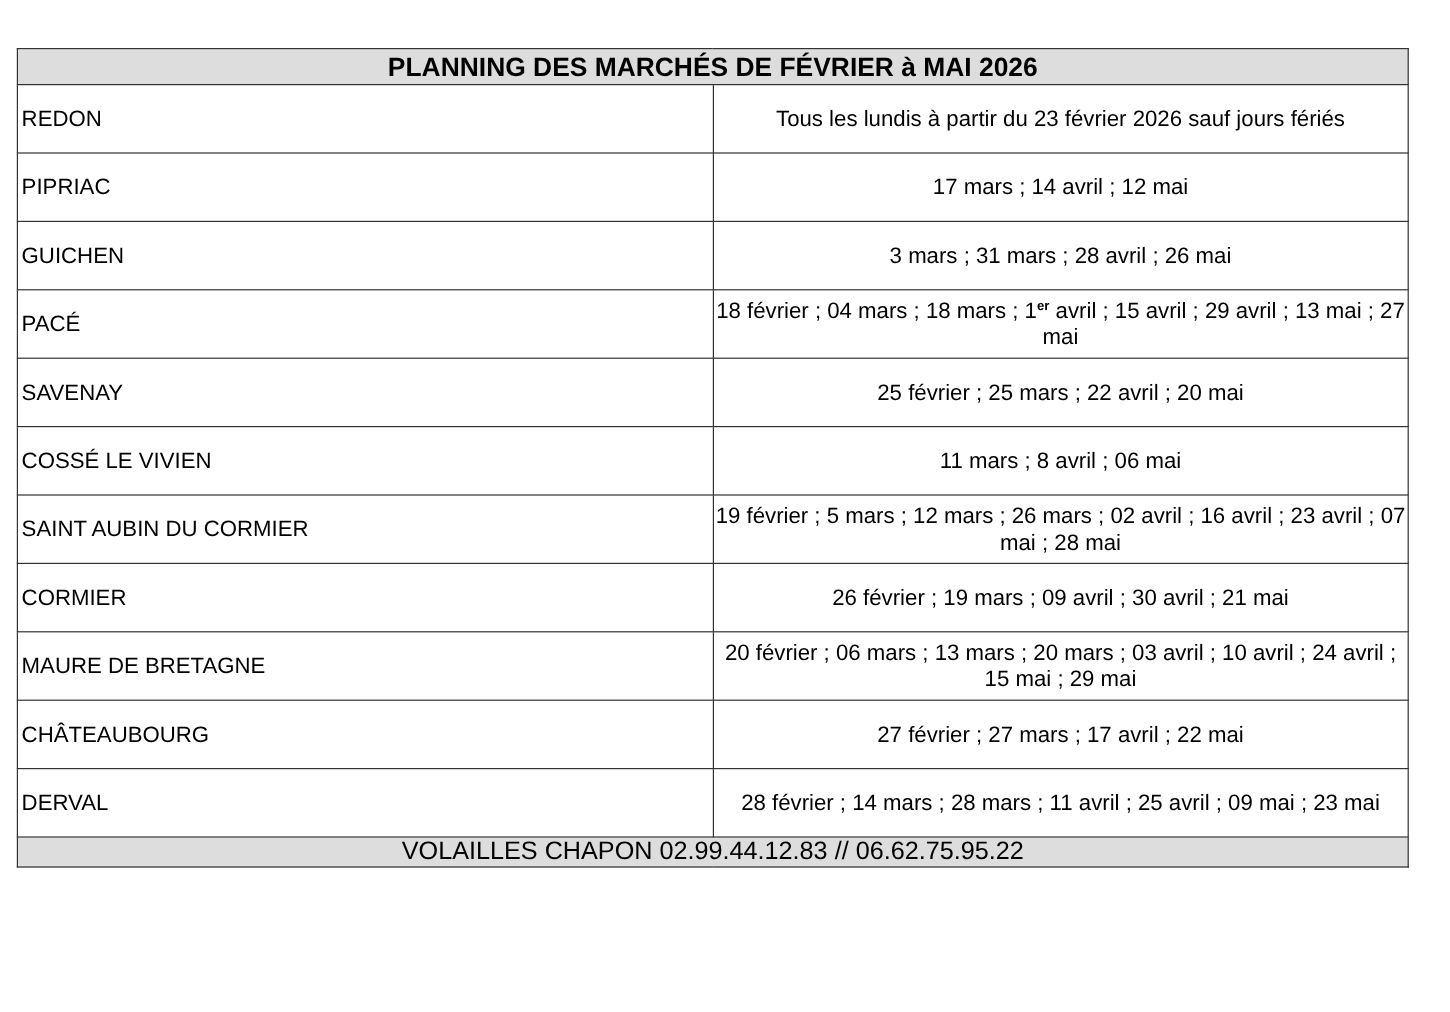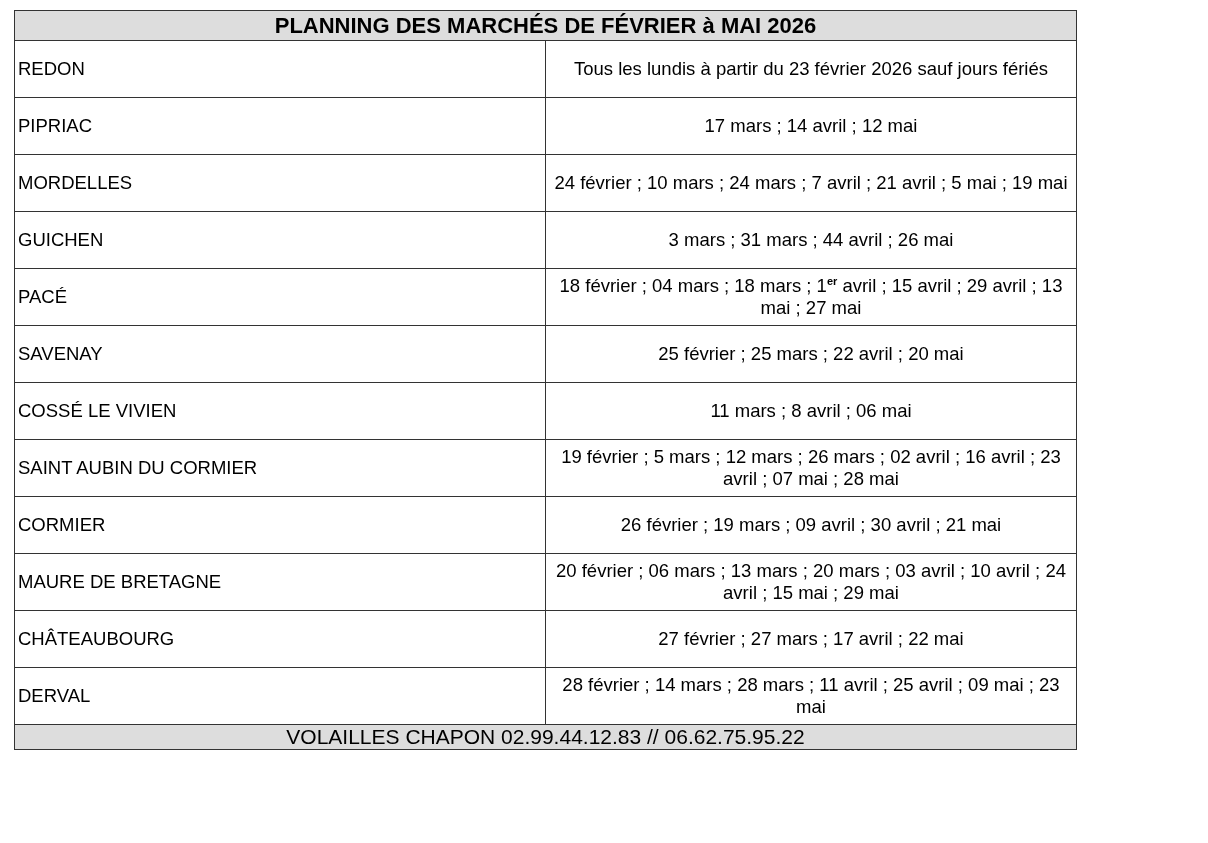--- a/index.html
+++ b/index.html
@@ -1,17 +1,17 @@
 <!DOCTYPE html>
 <html><head>
 <meta charset="utf-8">
 <style>
   html, body { margin:0; padding:0; background:#ffffff; }
   body { width:1208px; height:843px; position:relative; font-family:"Liberation Sans", sans-serif; color:#000; }
-  table.plan { position:absolute; left:14px; top:10px; width:1063px; border-collapse:collapse; table-layout:fixed; }
+  table.plan { position:absolute; left:14px; top:40px; width:1160px; border-collapse:collapse; table-layout:fixed; }
   table.plan td { border:1px solid #333; padding:0; }
   .title-cell { background:#dddddd; height:29px; text-align:center; font-weight:bold; font-size:22px; }
   .row td { height:56px; font-size:18.5px; }
   .city { width:341px; padding-left:3px !important; text-align:left; }
   .dates { text-align:center; }
   .footer-cell { background:#dddddd; height:24px; text-align:center; font-size:21px; }
   sup { font-size:11px; vertical-align:7px; line-height:0;font-weight:bold; }
 </style>
 </head>
 <body>
@@ -23,26 +23,22 @@
     </tr>
     <tr class="row">
       <td class="city">REDON</td>
       <td class="dates">Tous les lundis à partir du 23 février 2026 sauf jours fériés</td>
     </tr>
     <tr class="row">
       <td class="city">PIPRIAC</td>
       <td class="dates">17 mars ; 14 avril ; 12 mai</td>
     </tr>
     <tr class="row">
-      <td class="city">MORDELLES</td>
-      <td class="dates">24 février ; 10 mars ; 24 mars ;  7 avril ; 21 avril ; 5 mai ; 19 mai</td>
-    </tr>
-    <tr class="row">
       <td class="city">GUICHEN</td>
-      <td class="dates">3 mars ; 31 mars ; 44 avril ; 26 mai</td>
+      <td class="dates">3 mars ; 31 mars ; 28 avril ; 26 mai</td>
     </tr>
     <tr class="row">
       <td class="city">PACÉ</td>
       <td class="dates"><span>18 février ; 04 mars ; 18 mars ; 1</span><sup>er</sup><span> avril ; 15 avril ;  29 avril ; 13 mai ;  27 mai</span></td>
     </tr>
     <tr class="row">
       <td class="city">SAVENAY</td>
       <td class="dates">25 février ; 25 mars ;  22 avril ; 20 mai</td>
     </tr>
     <tr class="row">

